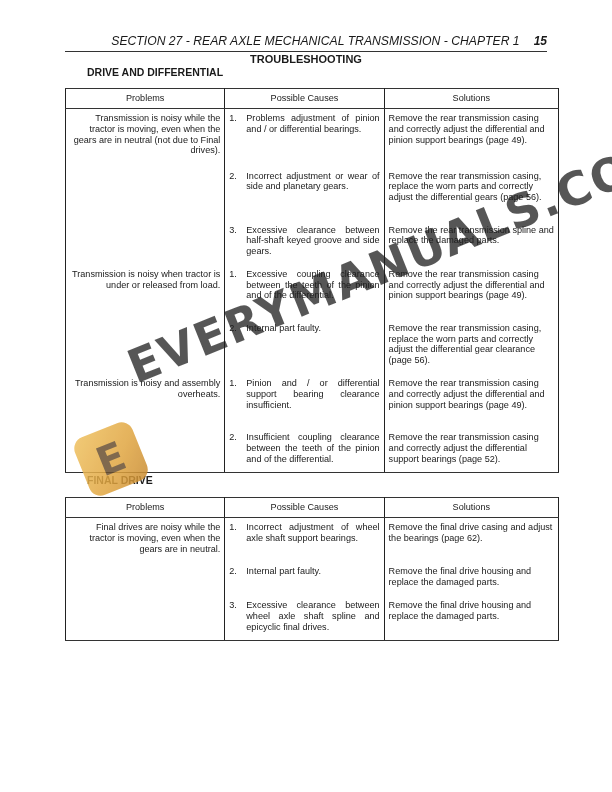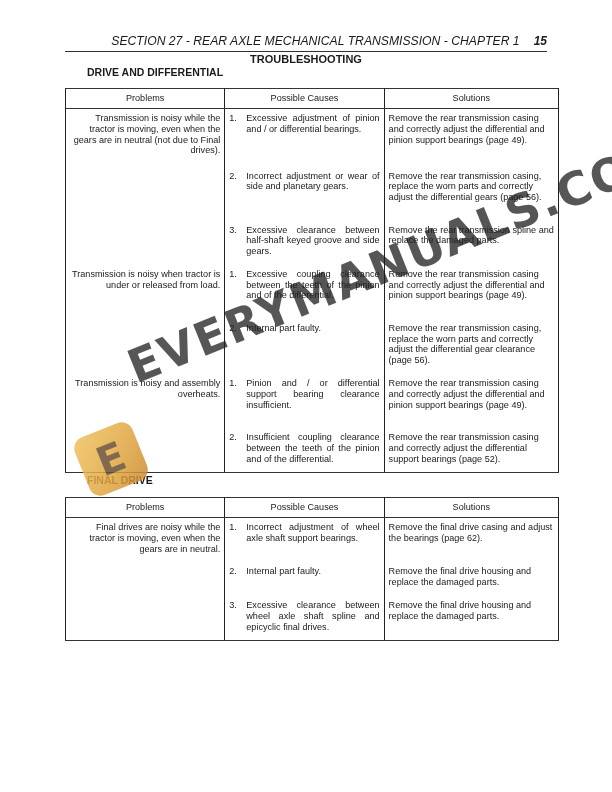--- a/index.html
+++ b/index.html
@@ -77,21 +77,21 @@
       <th>Possible Causes</th>
       <th>Solutions</th>
     </tr>
   </thead>
   <tbody>
     <tr style="height:58px;">
       <td class="prob">Transmission is noisy while the tractor is moving, even when the gears are in neutral (not due to Final drives).</td>
       <td>
           <div class="cause">
             <span class="num">1.</span>
-            <span class="txt">Excessive adjustment of pinion and / or differential bearings.</span>
+            <span class="txt">Problems adjustment of pinion and / or differential bearings.</span>
           </div>
         </td>
       <td>Remove the rear transmission casing and correctly adjust the differential and pinion support bearings (page 49).</td>
     </tr>
     <tr style="height:54px;">
       <td class="prob"></td>
       <td>
           <div class="cause">
             <span class="num">2.</span>
             <span class="txt">Incorrect adjustment or wear of side and planetary gears.</span>

